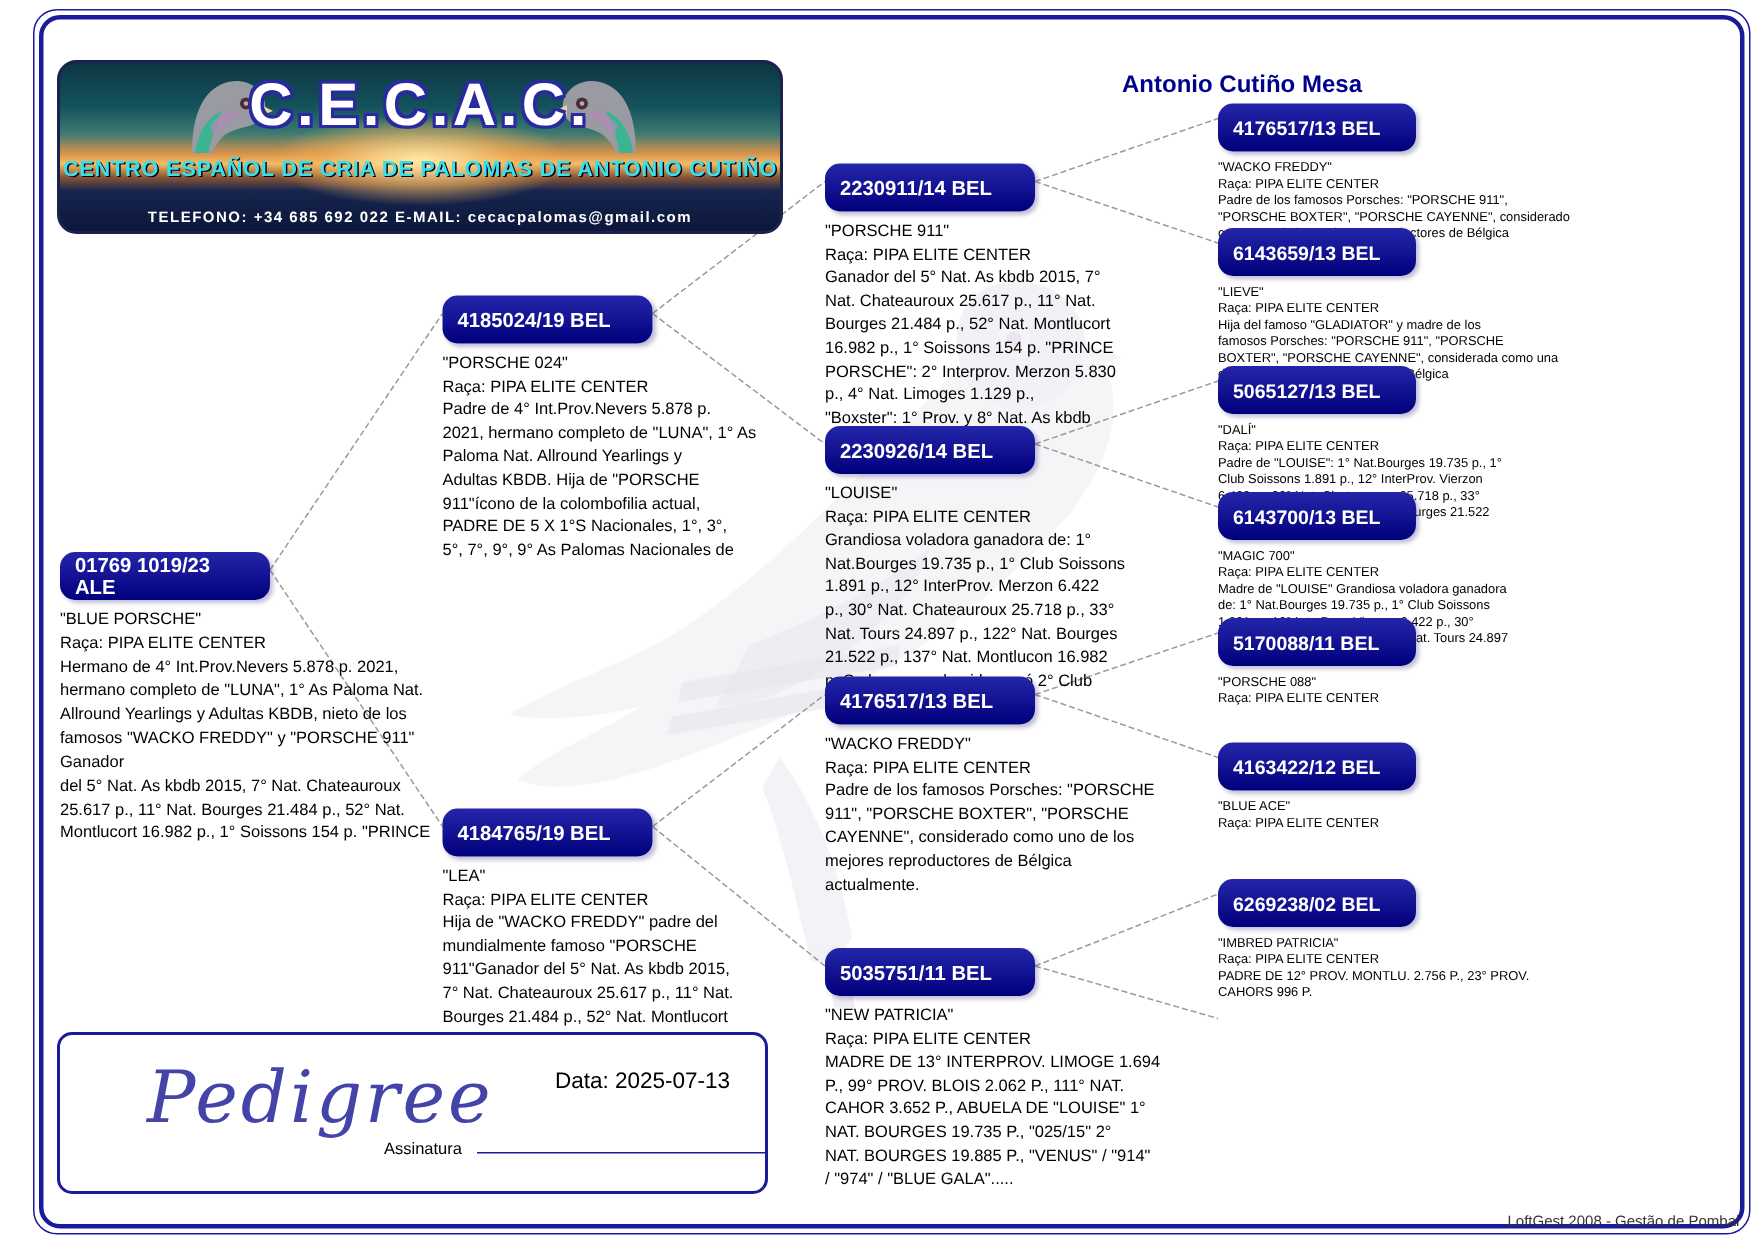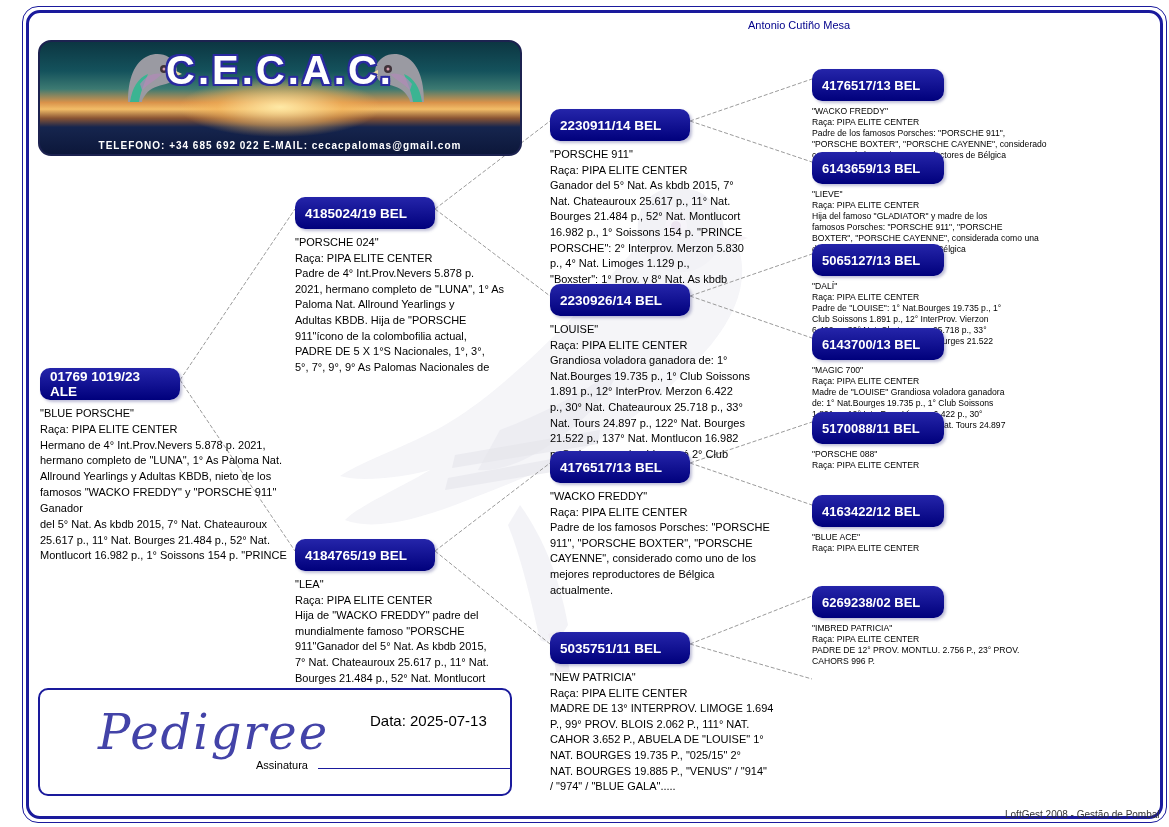--- a/index.html
+++ b/index.html
@@ -15,21 +15,21 @@
       linear-gradient(180deg,#0c3642 0%,#14525c 26%,#3d7a72 42%,#d9924a 54%,#f2bd68 60%,#8a5433 68%,#16254e 76%,#0c173a 100%);}
   .banner-title{position:absolute;left:0;right:0;top:6px;text-align:center;font-size:40px;font-weight:bold;letter-spacing:3px;color:#fff;
     text-shadow:-2px -2px 0 #2a2aa0,2px -2px 0 #2a2aa0,-2px 2px 0 #2a2aa0,2px 2px 0 #2a2aa0,0 2px 0 #2a2aa0,2px 0 0 #2a2aa0,0 -2px 0 #2a2aa0,-2px 0 0 #2a2aa0;}
   .banner-sub{position:absolute;left:0;right:0;top:63px;text-align:center;font-size:14.5px;font-weight:bold;letter-spacing:.5px;color:#3ae0e8;text-shadow:1px 1px 0 #002;}
   .banner-addr{position:absolute;left:0;right:0;top:84px;text-align:center;font-size:10px;font-weight:bold;letter-spacing:1px;color:#fff;margin-top:40px;}
   .banner-tel{position:absolute;left:0;right:0;top:98px;text-align:center;font-size:10px;font-weight:bold;letter-spacing:1px;color:#fff;}
   .banner-pigeon{position:absolute;top:2px;width:62px;height:58px;}
   .bp-left{left:80px;}
   .bp-right{left:330px;transform:scaleX(-1);}
 
-  .owner{position:absolute;left:748px;top:19px;font-size:11px;font-weight:normal;color:#00008B;}
+  .owner{position:absolute;left:748px;top:48px;font-size:16px;font-weight:bold;color:#00008B;}
 
   
   .connectors,.watermark{position:absolute;left:0;top:0;pointer-events:none;}
 
   
   .node{position:absolute;}
   .ring{background:linear-gradient(180deg,#2525aa 0%,#00007c 100%);color:#fff;font-weight:bold;border-radius:10px;
     display:flex;align-items:center;padding:16px 10px;box-sizing:border-box;box-shadow:2px 2px 3px rgba(70,70,140,.35);}
   .ring-mid{width:140px;height:24px;font-size:13.5px;}
   .ring-right{width:132px;height:21px;font-size:13px;}
@@ -99,20 +99,21 @@
     </svg>
     <svg class="banner-pigeon bp-right" viewBox="0 0 62 58">
       <path d="M 8 58 C 8 35 14 18 28 12 C 40 7 52 12 56 22 C 59 31 54 38 46 40 C 38 42 30 44 26 50 C 23 54 22 56 22 58 Z" fill="#9a9aa2"></path>
       <path d="M 10 58 C 12 44 18 34 28 30 C 24 40 20 50 19 58 Z" fill="#3bb492"></path>
       <path d="M 54 26 L 62 30 L 54 33 Z" fill="#e8d9a0"></path>
       <circle cx="44" cy="25" r="4" fill="#40333a"></circle>
       <circle cx="44" cy="25" r="1.5" fill="#d8a0b0"></circle>
       <path d="M 20 40 C 26 32 34 28 42 30 C 36 36 28 40 22 46 Z" fill="#b08ab8" opacity="0.7"></path>
     </svg>
     <div class="banner-title">C.E.C.A.C.</div>
+    <div class="banner-sub">CENTRO ESPAÑOL DE CRIA DE PALOMAS DE ANTONIO CUTIÑO</div>
     <div class="banner-addr">DIRECCIÓN: C/RAYA REAL 16, CORIA DEL RIO (SEVILLA), C.P.:41.100 ESPAÑA</div>
     <div class="banner-tel">TELEFONO: +34 685 692 022    E-MAIL: cecacpalomas@gmail.com</div>
   </div>
 
   <div class="owner">Antonio Cutiño Mesa</div>
 
   <div class="node" style="left:40px;top:368px">
     <div class="ring ring-mid">01769 1019/23 ALE</div>
     <div class="details d-sub">"BLUE PORSCHE"
 Raça: PIPA  ELITE  CENTER

